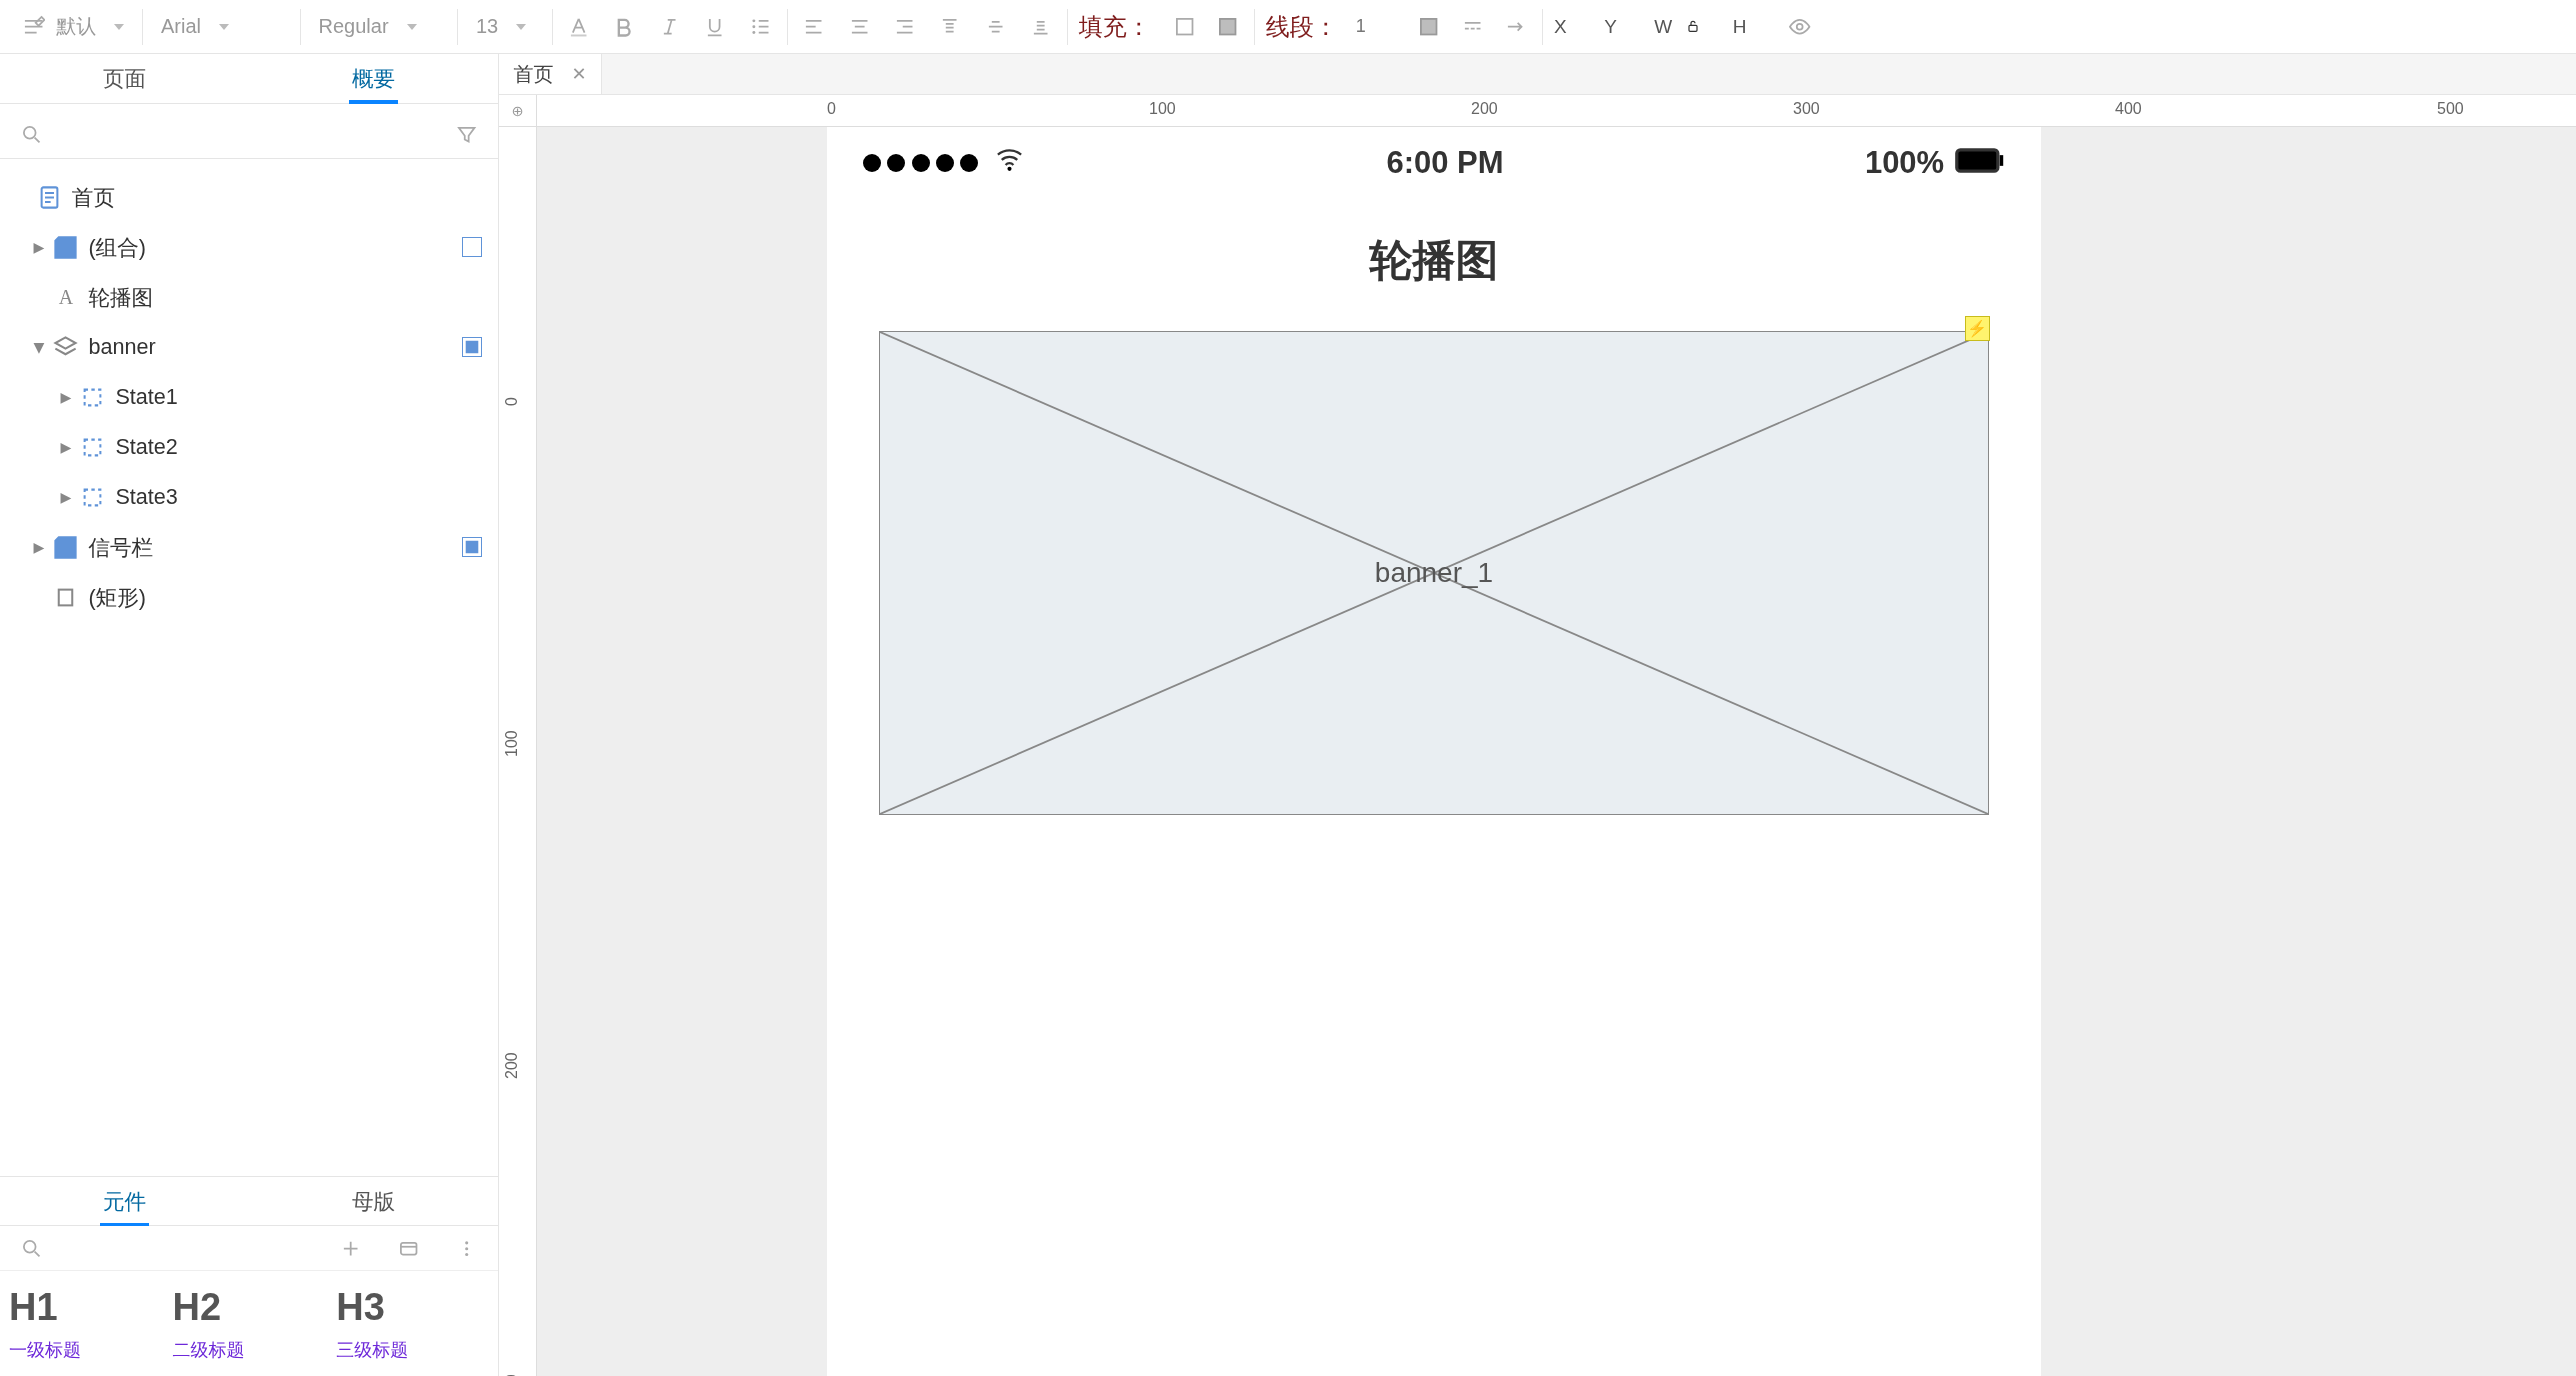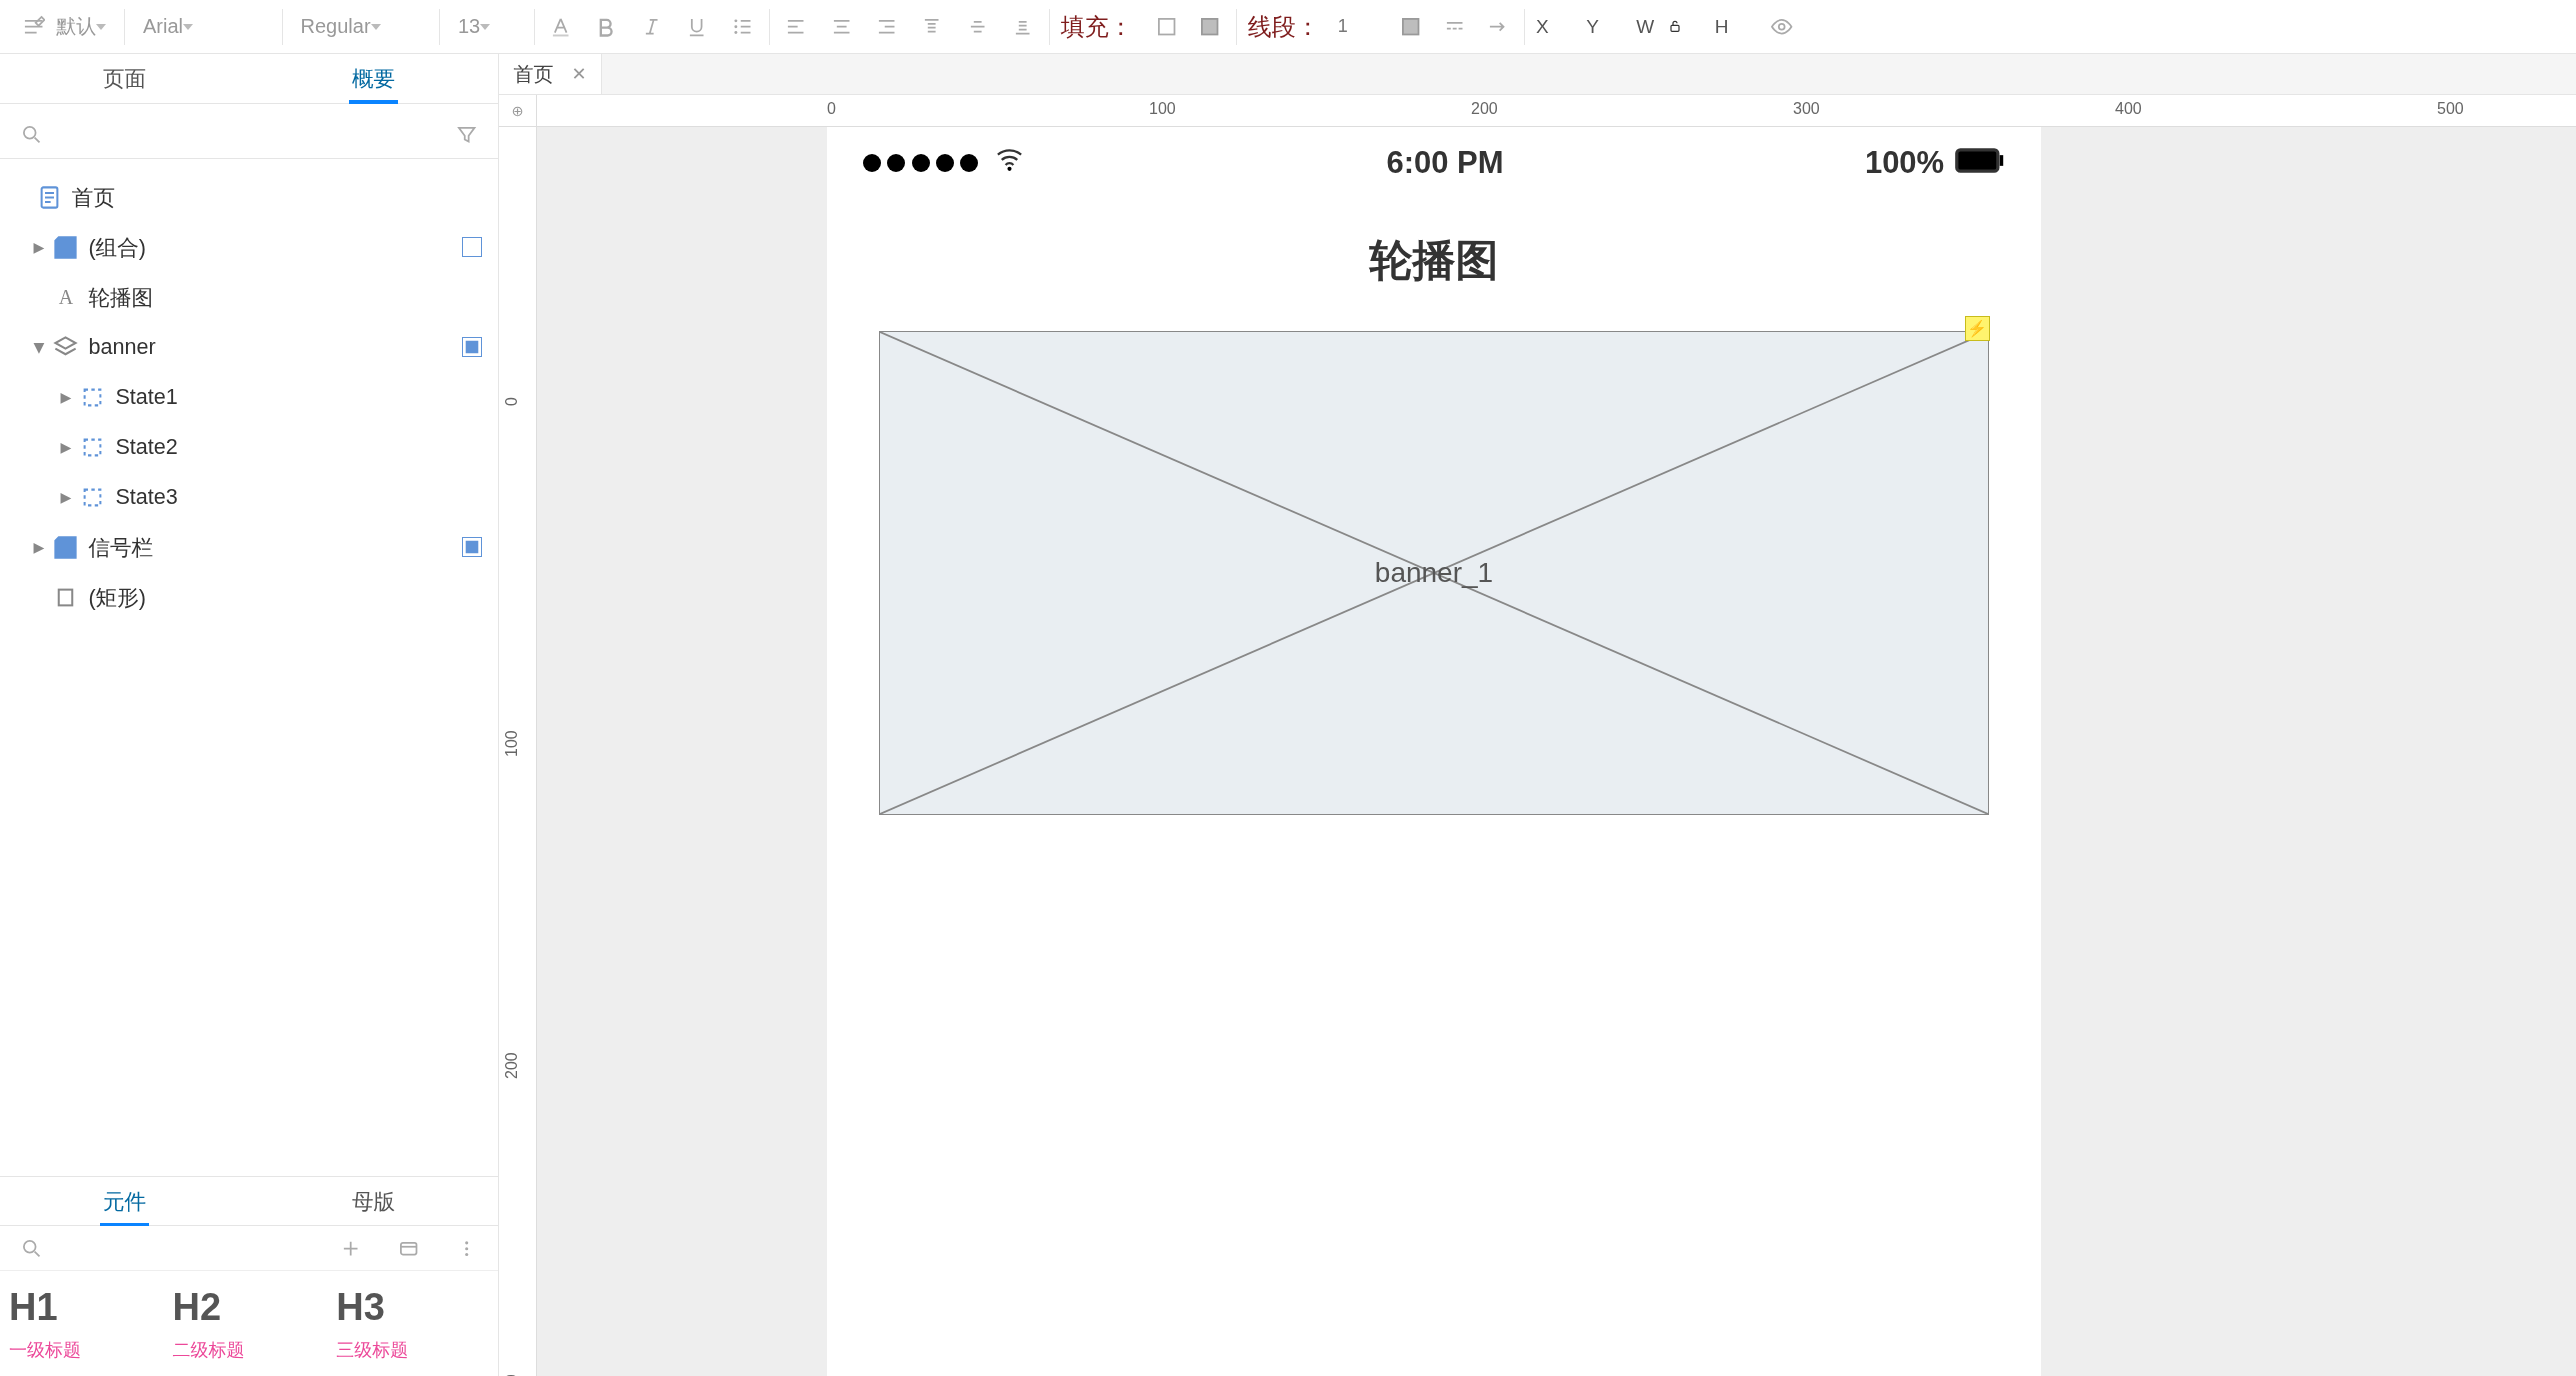--- a/index.html
+++ b/index.html
@@ -2,21 +2,21 @@
 <html style="font-size:14.4px"><head>
 <meta charset="utf-8">
 <style>
 * { margin: 0; padding: 0; box-sizing: border-box; font-family: -apple-system, "Helvetica Neue", Arial, sans-serif; }
 body { display: flex; flex-direction: column; width: 2576px; height: 1376px; background: #fff; overflow: hidden; font-size: 21.6px; color: #333; }
 
 
 .toolbar { display: flex; align-items: center; height: 54px; border-bottom: 0.9px solid #e5e5e5; padding: 0 7.2px; gap: 0; }
 .tb-group { display: flex; align-items: center; height: 100%; padding: 0 10.8px; position: relative; }
 .tb-divider { width: 0.9px; height: 36px; background: #e5e5e5; }
-.tb-select { display: flex; align-items: center; color: #999; font-size: 20px; cursor: pointer; padding: 0 7.2px; }
+.tb-select { display: flex; align-items: center; gap: 18px; color: #999; font-size: 20px; cursor: pointer; padding: 0 7.2px; }
 .tb-select .caret { width: 0; height: 0; border-left: 5.4px solid transparent; border-right: 5.4px solid transparent; border-top: 6.3px solid #bbb; }
 .tb-icon { width: 31px; height: 31px; display: flex; align-items: center; justify-content: center; color: #aaa; cursor: pointer; }
 .tb-icon svg { width: 23.4px; height: 23.4px; }
 .tb-label { font-size: 24px; color: #7f1d1d; padding-right: 5.4px; }
 .tb-field-label { font-size: 19px; color: #555; margin-right: 5.4px; }
 .tb-small-input { font-size: 18px; color: #777; width: 45px; }
 .lock-icon svg { width: 16px; height: 16px; }
 
 
 .workspace { display: flex; flex: 1; min-height: 0; }
@@ -50,21 +50,21 @@
 
 
 .widgets-panel { border-top: 0.9px solid #e5e5e5; display: flex; flex-direction: column; }
 .widgets-panel .tabs { height: 49px; }
 .widget-toolbar { display: flex; align-items: center; height: 45px; padding: 0 16px; gap: 27px; border-bottom: 0.9px solid #eee; }
 .widget-toolbar .spacer { flex: 1; }
 .widget-library-select { display: flex; align-items: center; justify-content: space-between; padding: 9px 12.6px; font-size: 25px; color: #333; border-bottom: 1.8px solid #999; margin: 5.4px 9px 10.8px 9px; }
 .widget-grid { display: flex; padding: 14.4px 9px; gap: 10.8px; }
 .widget-cell { flex: 1; display: flex; flex-direction: column; align-items: flex-start; gap: 9px; cursor: pointer; }
 .widget-cell .big { font-size: 38px; font-weight: 700; color: #555; }
-.widget-cell .small { font-size: 18px; color: #ec4899; }
+.widget-cell .small { font-size: 18px; color: #6d28d9; }
 
 
 .canvas-col { flex: 1; display: flex; flex-direction: column; min-width: 0; }
 .doc-tabs { display: flex; height: 41px; background: #f5f5f5; border-bottom: 0.9px solid #e5e5e5; align-items: stretch; }
 .doc-tab { background: #fff; border-right: 0.9px solid #e5e5e5; display: flex; align-items: center; padding: 0 14.4px; gap: 18px; font-size: 20px; color: #444; cursor: pointer; }
 .doc-tab .close { color: #999; font-size: 18px; }
 .ruler-corner { width: 38px; height: 32px; border-right: 0.9px solid #ddd; border-bottom: 0.9px solid #ddd; display: flex; align-items: center; justify-content: center; color: #999; font-size: 14.4px; background: #fff; }
 .canvas-body { flex: 1; display: flex; min-height: 0; }
 .ruler-v { width: 38px; background: #fff; border-right: 0.9px solid #ddd; position: relative; font-size: 16px; color: #666; }
 .ruler-v .tick { position: absolute; left: 3.6px; transform: rotate(-90deg); transform-origin: left top; }

